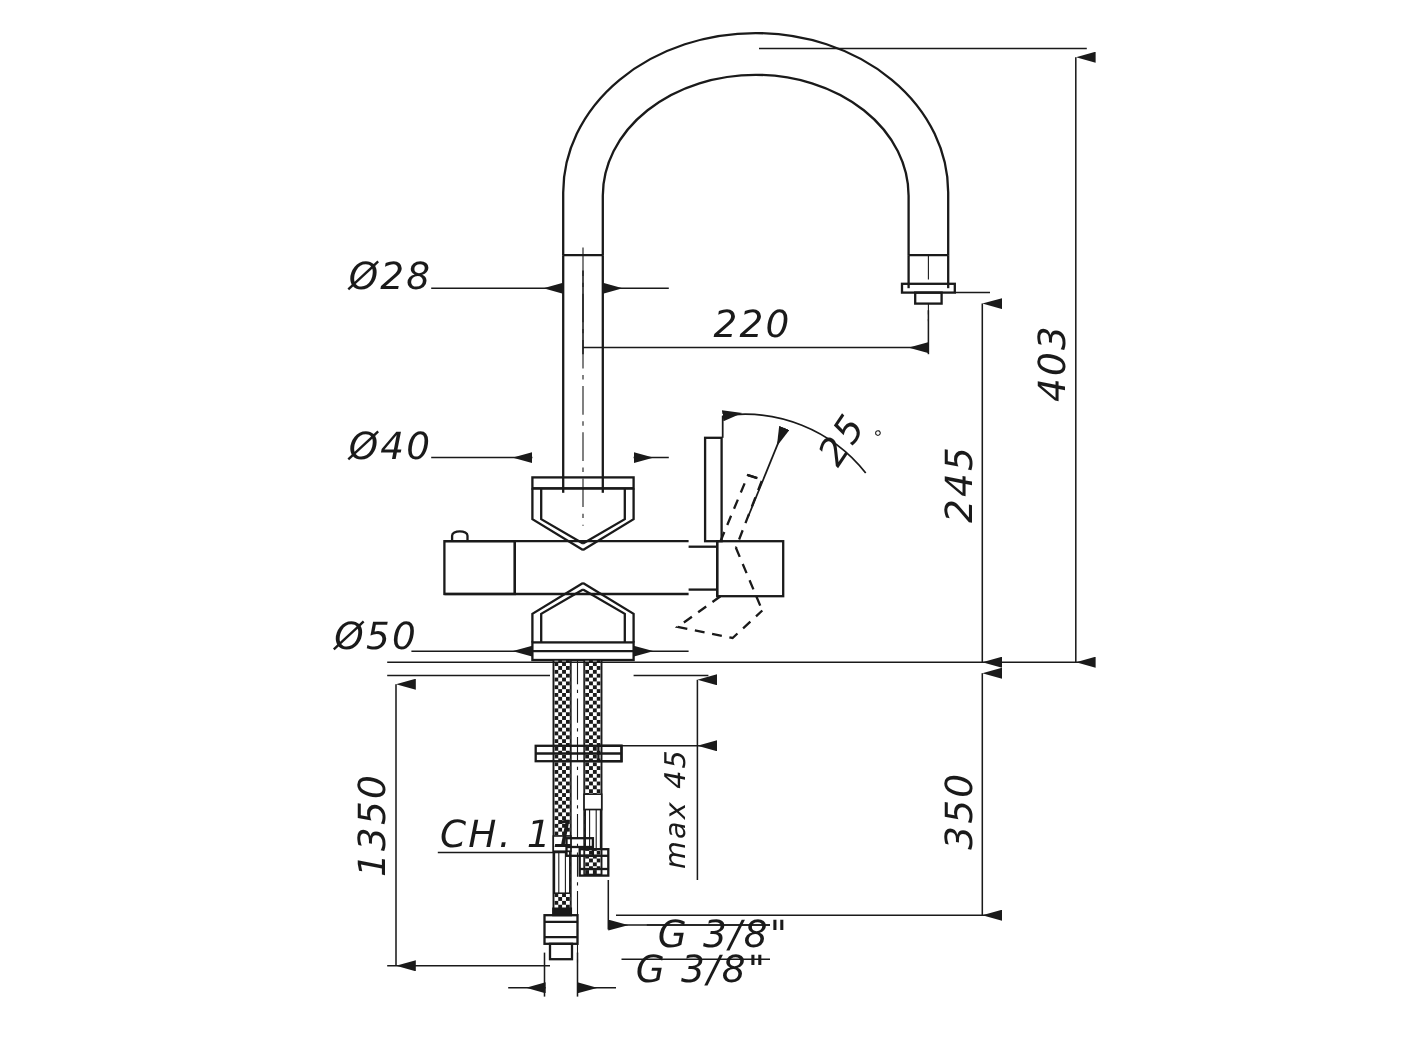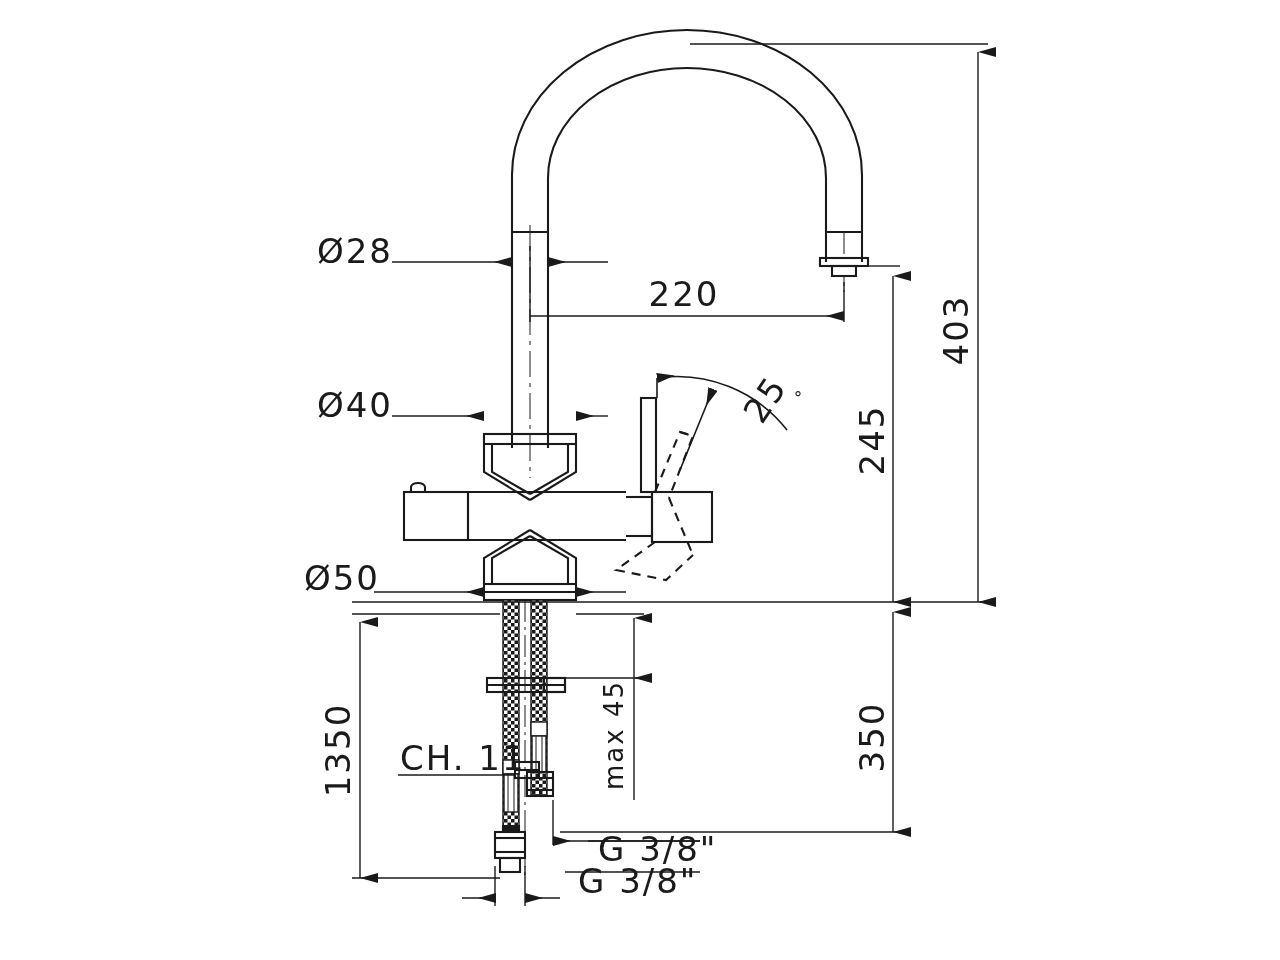--- a/index.html
+++ b/index.html
@@ -1,18 +1,18 @@
 <!DOCTYPE html>
 <html><head>
 <meta charset="utf-8">
 <style>
   html,body{margin:0;padding:0;background:#ffffff;}
   body{width:1280px;height:960px;overflow:hidden;
        font-family:"DejaVu Sans","Liberation Sans",sans-serif;}
-  #sheet{position:relative;width:1280px;height:960px;background:#fff;}
+  #sheet{position:relative;width:1280px;height:960px;background:#fff;font-style:italic;}
   svg{display:block;}
   .dimtext{font-family:"DejaVu Sans","Liberation Sans",sans-serif;
            font-size:34px;fill:#1a1a1a;letter-spacing:2px;}
   .dimtext-sm{font-family:"DejaVu Sans","Liberation Sans",sans-serif;
               font-size:26px;fill:#1a1a1a;letter-spacing:2px;}
   .deg{font-size:17px;}
 </style>
 </head>
 <body>
 

